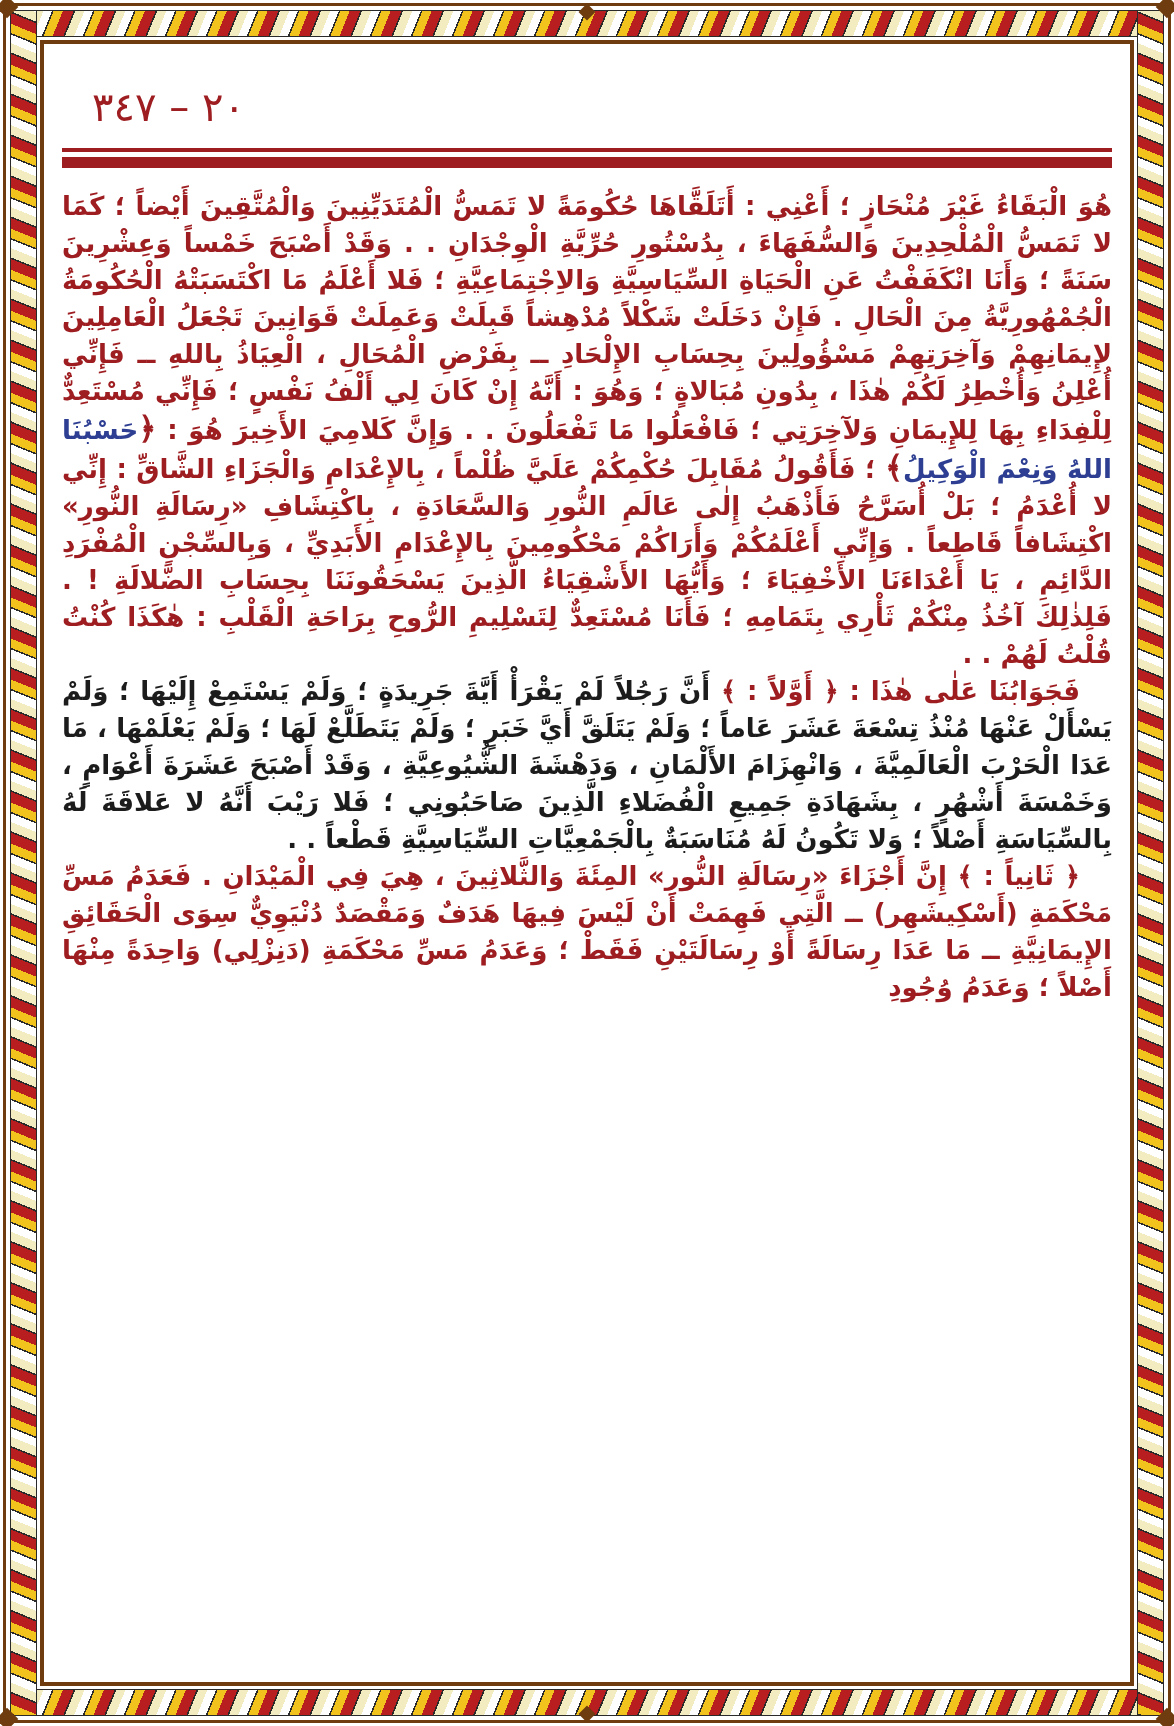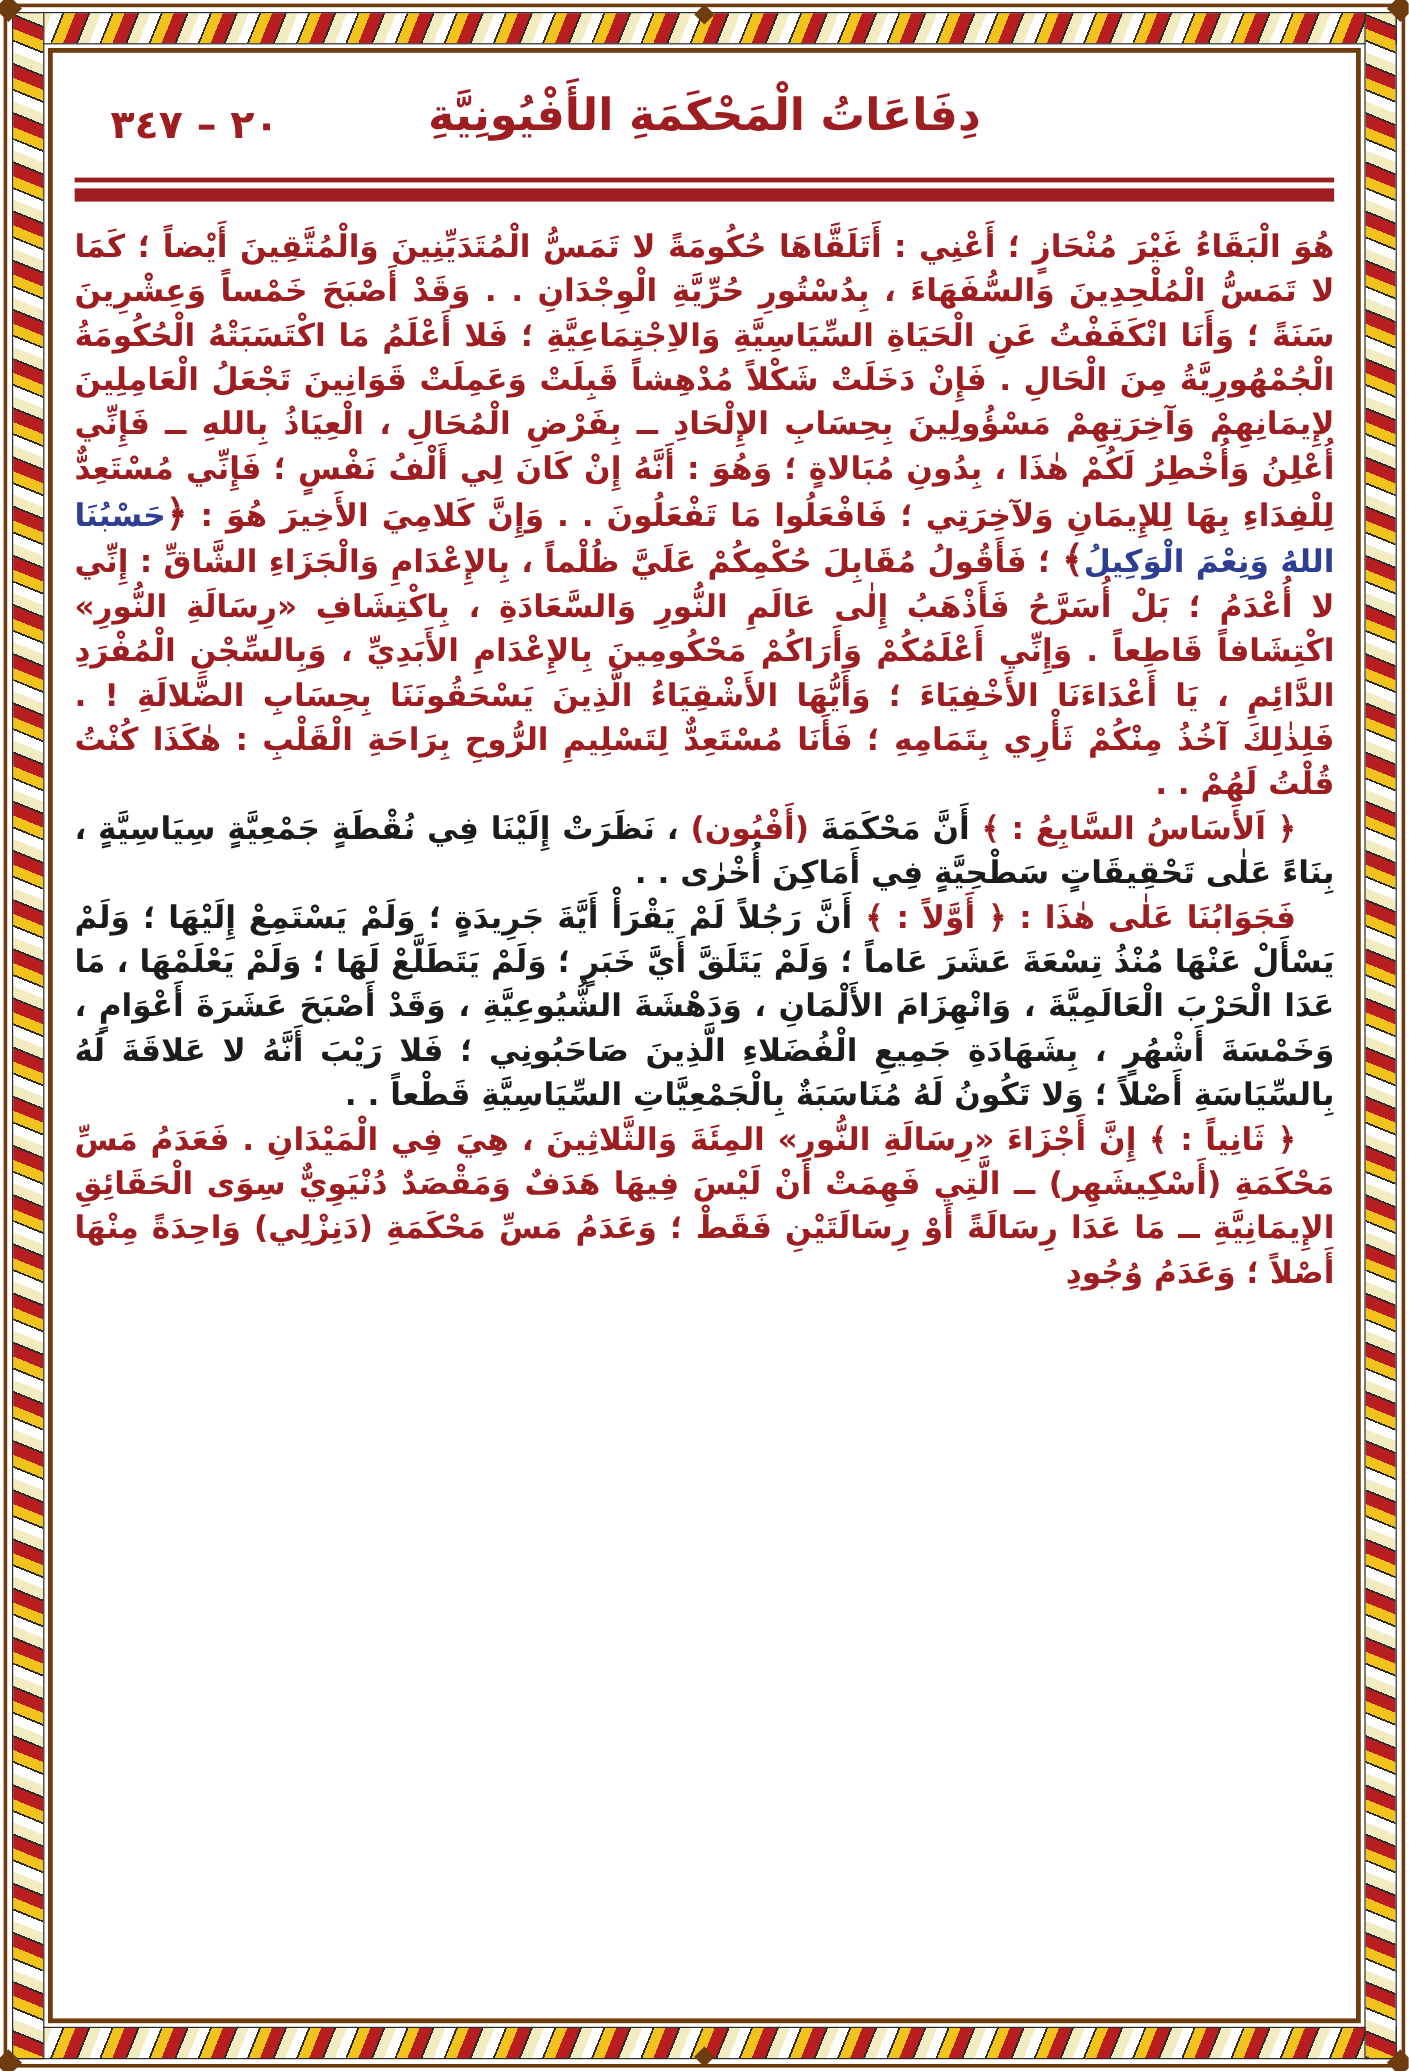--- a/index.html
+++ b/index.html
@@ -69,21 +69,21 @@
   .header{position:relative;height:90px;}
   .page-title{
     text-align:center;
     font-size:37px;font-weight:bold;
     color:var(--maroon);
     padding-top:16px;
     letter-spacing:1px;
   }
   .page-num{
     position:absolute;left:30px;top:26px;
-    font-size:33px;font-weight:bold;
+    font-size:40px;font-weight:normal;
     color:var(--maroon);
   }
   .rule-thin{height:4px;background:var(--maroon);}
   .rule-thick{height:11px;background:var(--maroon);margin-top:5px;}
 
   .text-body{
     margin-top:20px;
     text-align:justify;
     font-size:26px;font-weight:bold;
     line-height:37px;
@@ -110,28 +110,26 @@
   <div class="corner tl"></div>
   <div class="corner tr"></div>
   <div class="corner bl"></div>
   <div class="corner br"></div>
   <div class="tick top"></div>
   <div class="tick bottom"></div>
 
   <div class="content">
 
     <div class="header">
-      <div class="page-title">دِفَاعَاتُ الْمَحْكَمَةِ الأَفْيُونِيَّةِ</div>
       <div class="page-num">٢٠ – ٣٤٧</div>
     </div>
 
     <div class="rule-thin"></div>
     <div class="rule-thick"></div>
 
     <div class="text-body">
         <p class=""><span class="seg-maroon">هُوَ الْبَقَاءُ غَيْرَ مُنْحَازٍ ؛ أَعْنِي : أَتَلَقَّاهَا حُكُومَةً لا تَمَسُّ الْمُتَدَيِّنِينَ وَالْمُتَّقِينَ أَيْضاً ؛ كَمَا لا تَمَسُّ الْمُلْحِدِينَ وَالسُّفَهَاءَ ، بِدُسْتُورِ حُرِّيَّةِ الْوِجْدَانِ . . وَقَدْ أَصْبَحَ خَمْساً وَعِشْرِينَ سَنَةً ؛ وَأَنَا انْكَفَفْتُ عَنِ الْحَيَاةِ السِّيَاسِيَّةِ وَالاِجْتِمَاعِيَّةِ ؛ فَلا أَعْلَمُ مَا اكْتَسَبَتْهُ الْحُكُومَةُ الْجُمْهُورِيَّةُ مِنَ الْحَالِ . فَإِنْ دَخَلَتْ شَكْلاً مُدْهِشاً قَبِلَتْ وَعَمِلَتْ قَوَانِينَ تَجْعَلُ الْعَامِلِينَ لإِيمَانِهِمْ وَآخِرَتِهِمْ مَسْؤُولِينَ بِحِسَابِ الإِلْحَادِ ــ بِفَرْضِ الْمُحَالِ ، الْعِيَاذُ بِاللهِ ــ فَإِنِّي أُعْلِنُ وَأُخْطِرُ لَكُمْ هٰذَا ، بِدُونِ مُبَالاةٍ ؛ وَهُوَ : أَنَّهُ إِنْ كَانَ لِي أَلْفُ نَفْسٍ ؛ فَإِنِّي مُسْتَعِدٌّ لِلْفِدَاءِ بِهَا لِلإِيمَانِ وَلآخِرَتِي ؛ فَافْعَلُوا مَا تَفْعَلُونَ . . وَإِنَّ كَلامِيَ الأَخِيرَ هُوَ : </span><span class="seg-ornate">﴿</span><span class="seg-blue">حَسْبُنَا اللهُ وَنِعْمَ الْوَكِيلُ</span><span class="seg-ornate">﴾</span><span class="seg-maroon"> ؛ فَأَقُولُ مُقَابِلَ حُكْمِكُمْ عَلَيَّ ظُلْماً ، بِالإِعْدَامِ وَالْجَزَاءِ الشَّاقِّ : إِنِّي لا أُعْدَمُ ؛ بَلْ أُسَرَّحُ فَأَذْهَبُ إِلٰى عَالَمِ النُّورِ وَالسَّعَادَةِ ، بِاكْتِشَافِ «رِسَالَةِ النُّورِ» اكْتِشَافاً قَاطِعاً . وَإِنِّي أَعْلَمُكُمْ وَأَرَاكُمْ مَحْكُومِينَ بِالإِعْدَامِ الأَبَدِيِّ ، وَبِالسِّجْنِ الْمُفْرَدِ الدَّائِمِ ، يَا أَعْدَاءَنَا الأَخْفِيَاءَ ؛ وَأَيُّهَا الأَشْقِيَاءُ الَّذِينَ يَسْحَقُونَنَا بِحِسَابِ الضَّلالَةِ ! . فَلِذٰلِكَ آخُذُ مِنْكُمْ ثَأْرِي بِتَمَامِهِ ؛ فَأَنَا مُسْتَعِدٌّ لِتَسْلِيمِ الرُّوحِ بِرَاحَةِ الْقَلْبِ : هٰكَذَا كُنْتُ قُلْتُ لَهُمْ . .</span></p>
-        <p class="indent"><span class="seg-maroon">﴿ اَلأَسَاسُ السَّابِعُ : ﴾</span><span class="seg-black"> أَنَّ مَحْكَمَةَ </span><span class="seg-maroon">(أَفْيُون)</span><span class="seg-black"> ، نَظَرَتْ إِلَيْنَا فِي نُقْطَةٍ جَمْعِيَّةٍ سِيَاسِيَّةٍ ، بِنَاءً عَلٰى تَحْقِيقَاتٍ سَطْحِيَّةٍ فِي أَمَاكِنَ أُخْرٰى . .</span></p>
         <p class="indent"><span class="seg-maroon">فَجَوَابُنَا عَلٰى هٰذَا : ﴿ أَوَّلاً : ﴾</span><span class="seg-black"> أَنَّ رَجُلاً لَمْ يَقْرَأْ أَيَّةَ جَرِيدَةٍ ؛ وَلَمْ يَسْتَمِعْ إِلَيْهَا ؛ وَلَمْ يَسْأَلْ عَنْهَا مُنْذُ تِسْعَةَ عَشَرَ عَاماً ؛ وَلَمْ يَتَلَقَّ أَيَّ خَبَرٍ ؛ وَلَمْ يَتَطَلَّعْ لَهَا ؛ وَلَمْ يَعْلَمْهَا ، مَا عَدَا الْحَرْبَ الْعَالَمِيَّةَ ، وَانْهِزَامَ الأَلْمَانِ ، وَدَهْشَةَ الشُّيُوعِيَّةِ ، وَقَدْ أَصْبَحَ عَشَرَةَ أَعْوَامٍ ، وَخَمْسَةَ أَشْهُرٍ ، بِشَهَادَةِ جَمِيعِ الْفُضَلاءِ الَّذِينَ صَاحَبُونِي ؛ فَلا رَيْبَ أَنَّهُ لا عَلاقَةَ لَهُ بِالسِّيَاسَةِ أَصْلاً ؛ وَلا تَكُونُ لَهُ مُنَاسَبَةٌ بِالْجَمْعِيَّاتِ السِّيَاسِيَّةِ قَطْعاً . .</span></p>
         <p class="indent"><span class="seg-maroon">﴿ ثَانِياً : ﴾ إِنَّ أَجْزَاءَ «رِسَالَةِ النُّورِ» المِئَةَ وَالثَّلاثِينَ ، هِيَ فِي الْمَيْدَانِ . فَعَدَمُ مَسِّ مَحْكَمَةِ (أَسْكِيشَهِر) ــ الَّتِي فَهِمَتْ أَنْ لَيْسَ فِيهَا هَدَفٌ وَمَقْصَدٌ دُنْيَوِيٌّ سِوَى الْحَقَائِقِ الإِيمَانِيَّةِ ــ مَا عَدَا رِسَالَةً أَوْ رِسَالَتَيْنِ فَقَطْ ؛ وَعَدَمُ مَسِّ مَحْكَمَةِ (دَنِزْلِي) وَاحِدَةً مِنْهَا أَصْلاً ؛ وَعَدَمُ وُجُودِ</span></p>
       </div>
 
   </div>
 </div>
 
 </body></html>

